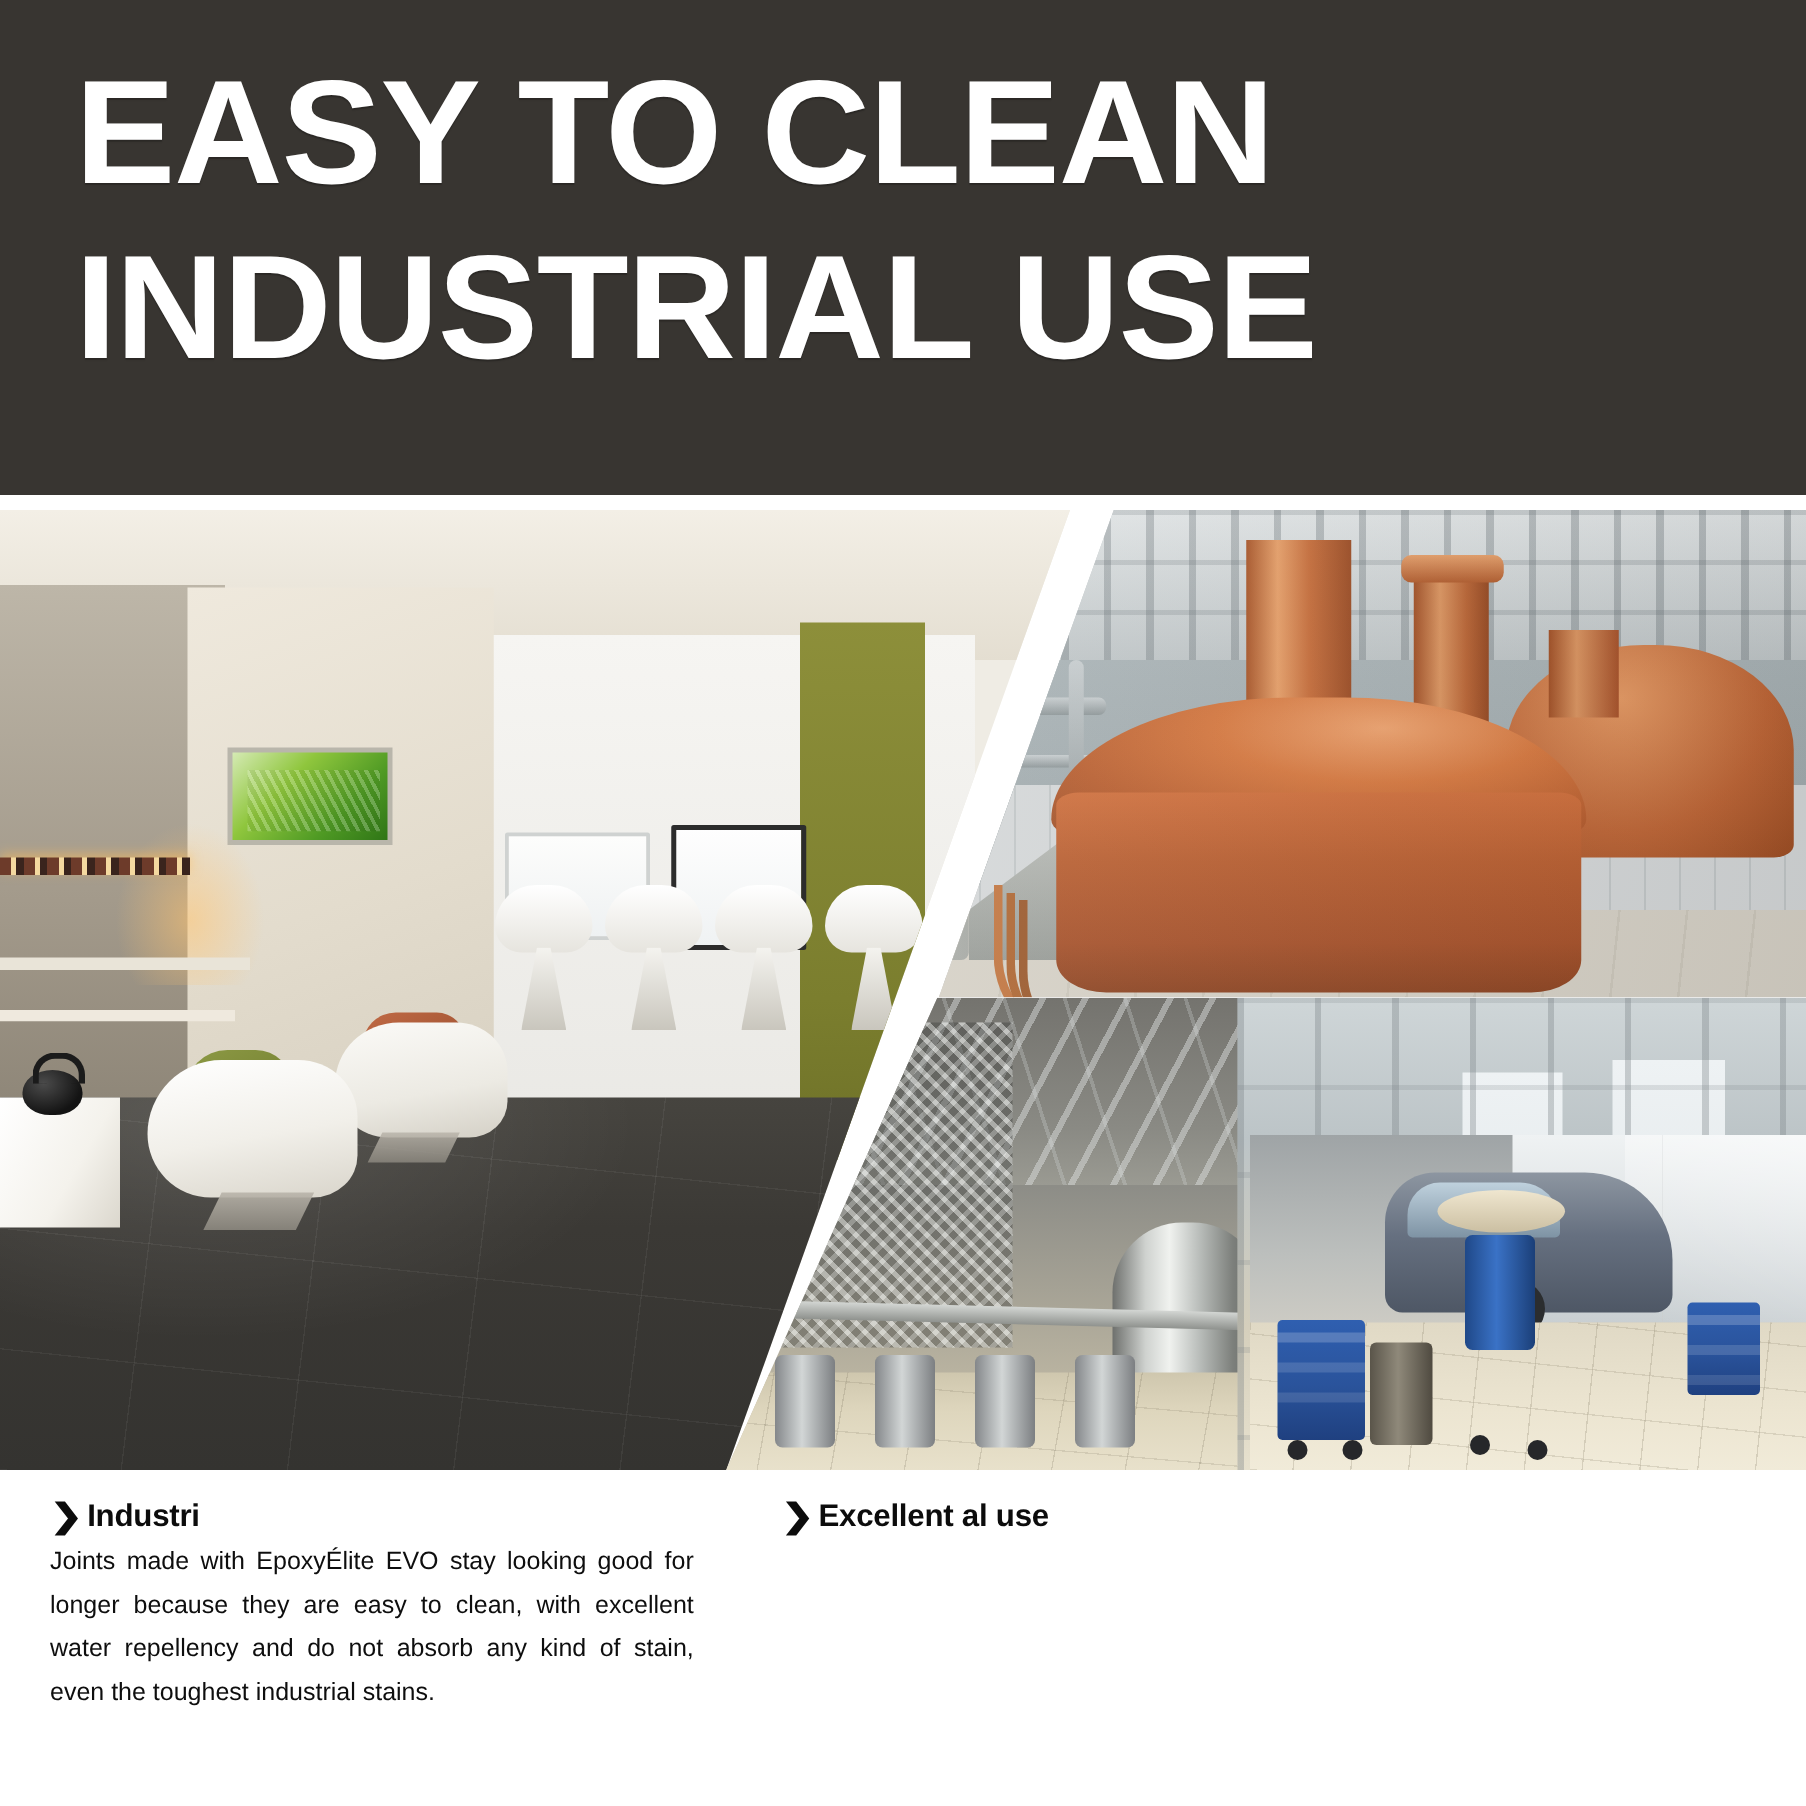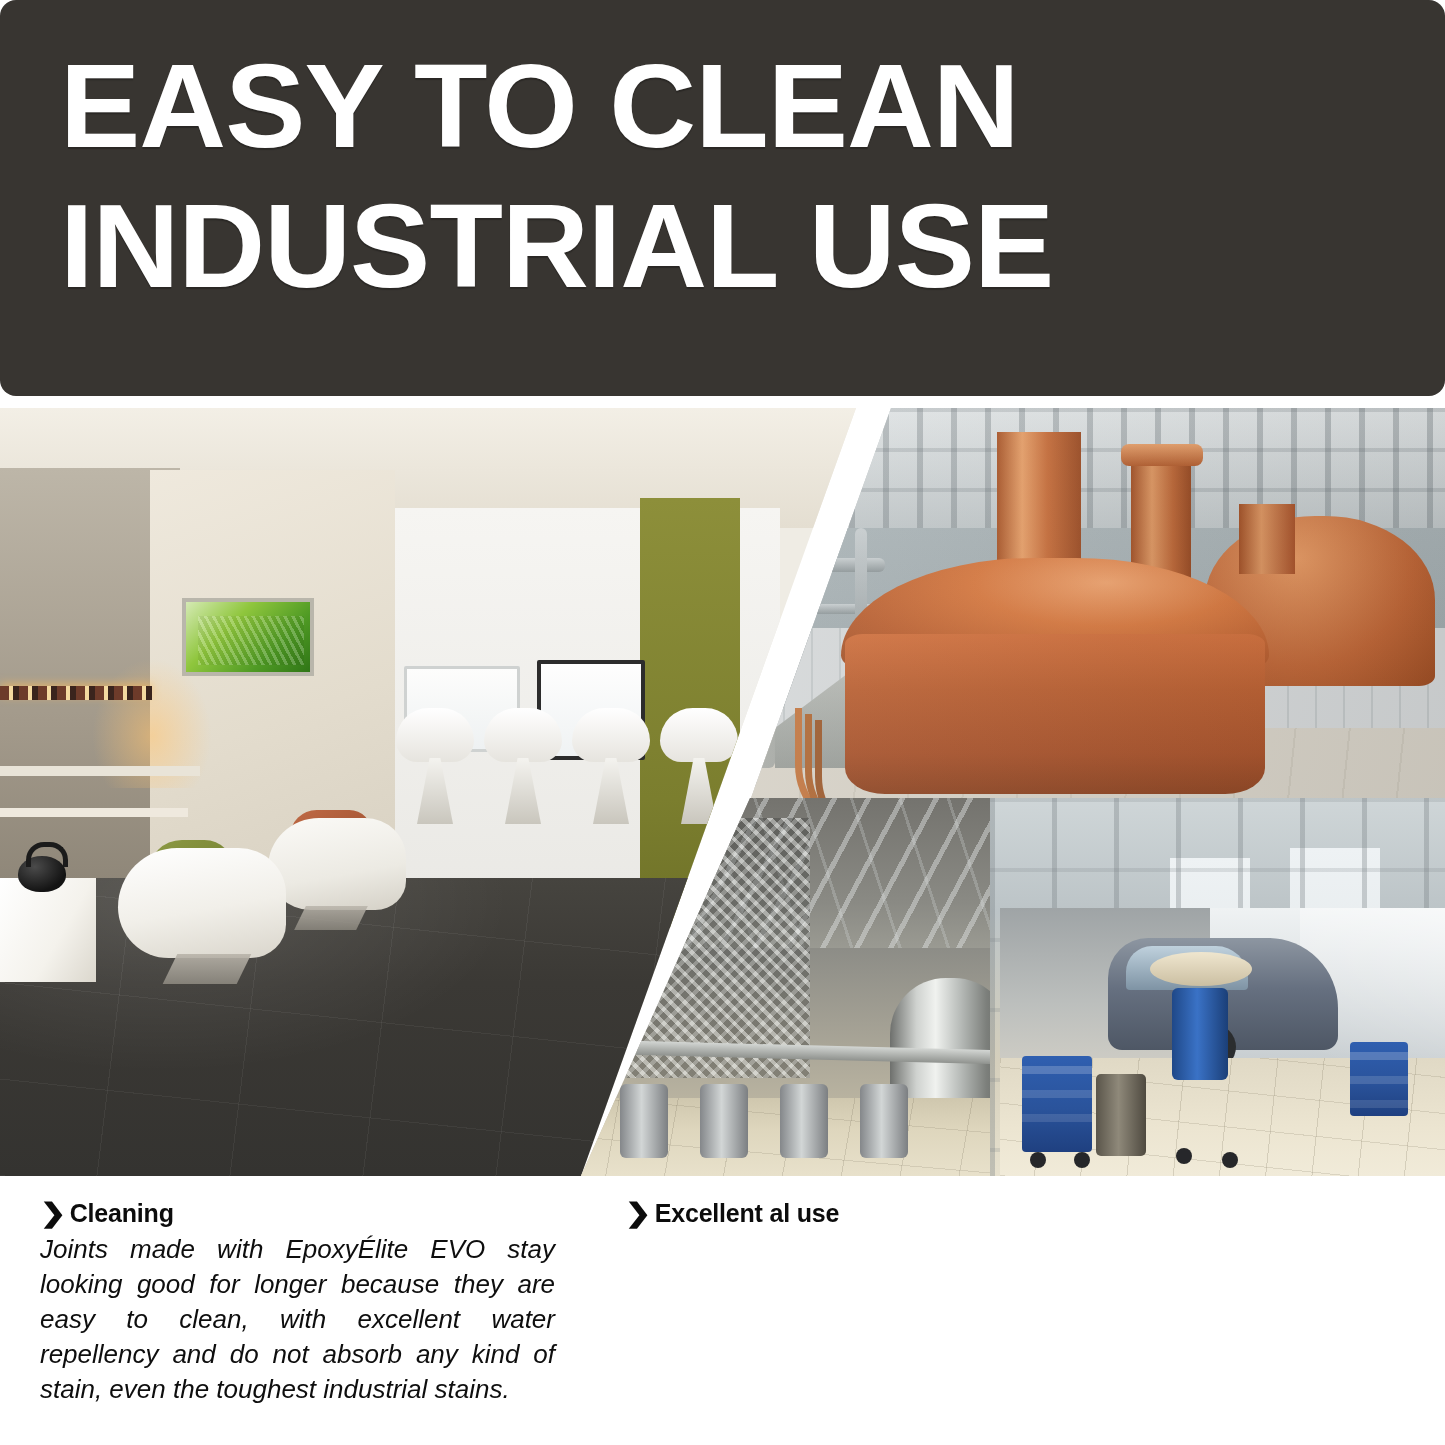--- a/index.html
+++ b/index.html
@@ -1,20 +1,20 @@
 <!DOCTYPE html>
 <html><head>
 <meta charset="utf-8">
 <style>
   html,body{margin:0;padding:0;background:#fff;}
   body{width:1445px;height:1445px;font-family:"Liberation Sans",sans-serif;-webkit-font-smoothing:antialiased;}
   .page{position:relative;width:1445px;height:1445px;overflow:hidden;background:#ffffff;}
 
   
-  .header{position:absolute;left:0;top:0;width:1445px;height:396px;background:#383531;overflow:hidden;border-radius:16px;}
+  .header{position:absolute;left:0;top:0;width:1445px;height:396px;background:#383531;overflow:hidden;}
   .header-inner{position:absolute;left:60px;top:44px;right:40px;}
   .headline{
     color:#ffffff;font-weight:700;font-size:118px;line-height:124px;
     letter-spacing:-1px;
     font-family:"Liberation Sans Narrow","Liberation Sans",sans-serif;
     transform:scaleX(1.02);transform-origin:left center;
     white-space:nowrap;
     text-shadow:0 2px 1px rgba(0,0,0,.25);
   }
   .headline.l2{margin-top:16px;}
@@ -225,21 +225,21 @@
 
   
   .captions{position:absolute;left:0;top:1176px;width:1445px;height:269px;background:#fff;}
   .col{position:absolute;top:22px;}
   .col-left{left:40px;width:530px;}
   .col-right{left:625px;width:790px;}
   .cap-head{font-size:25px;font-weight:700;color:#0c0c0c;letter-spacing:-.2px;
     display:flex;align-items:baseline;gap:9px;margin:0 0 4px 0;line-height:30px;}
   .chev{font-size:25px;font-weight:700;color:#0c0c0c;line-height:30px;display:inline-block;
     transform:scaleX(1.25) scaleY(1.05);transform-origin:left center;}
-  .cap-body{font-size:26px;line-height:35px;color:#0e0e0e;margin:0;font-style:italic;}
+  .cap-body{font-size:20px;line-height:35px;color:#0e0e0e;margin:0;}
   .cap-left-body{text-align:justify;width:515px;}
   .cap-right-body{text-align:justify;width:775px;text-indent:8px;}
 </style>
 </head>
 <body>
 
 <div class="page">
 
   <div class="header">
     <div class="header-inner">
@@ -356,21 +356,21 @@
       </div>
     </div>
 
   </div>
 
   <div class="captions">
 
     <div class="col col-left">
       <div class="cap-head">
         <span class="chev">❯</span>
-        <span>Cleaning</span>
+        <span>Industri</span>
       </div>
       <p class="cap-body cap-left-body">Joints made with EpoxyÉlite EVO stay looking good for longer because they are easy to clean, with excellent water repellency and do not absorb any kind of stain, even the toughest industrial stains.</p>
     </div>
 
     <div class="col col-right">
       <div class="cap-head">
         <span class="chev">❯</span>
         <span>Excellent al use</span>
       </div>
     </div>

